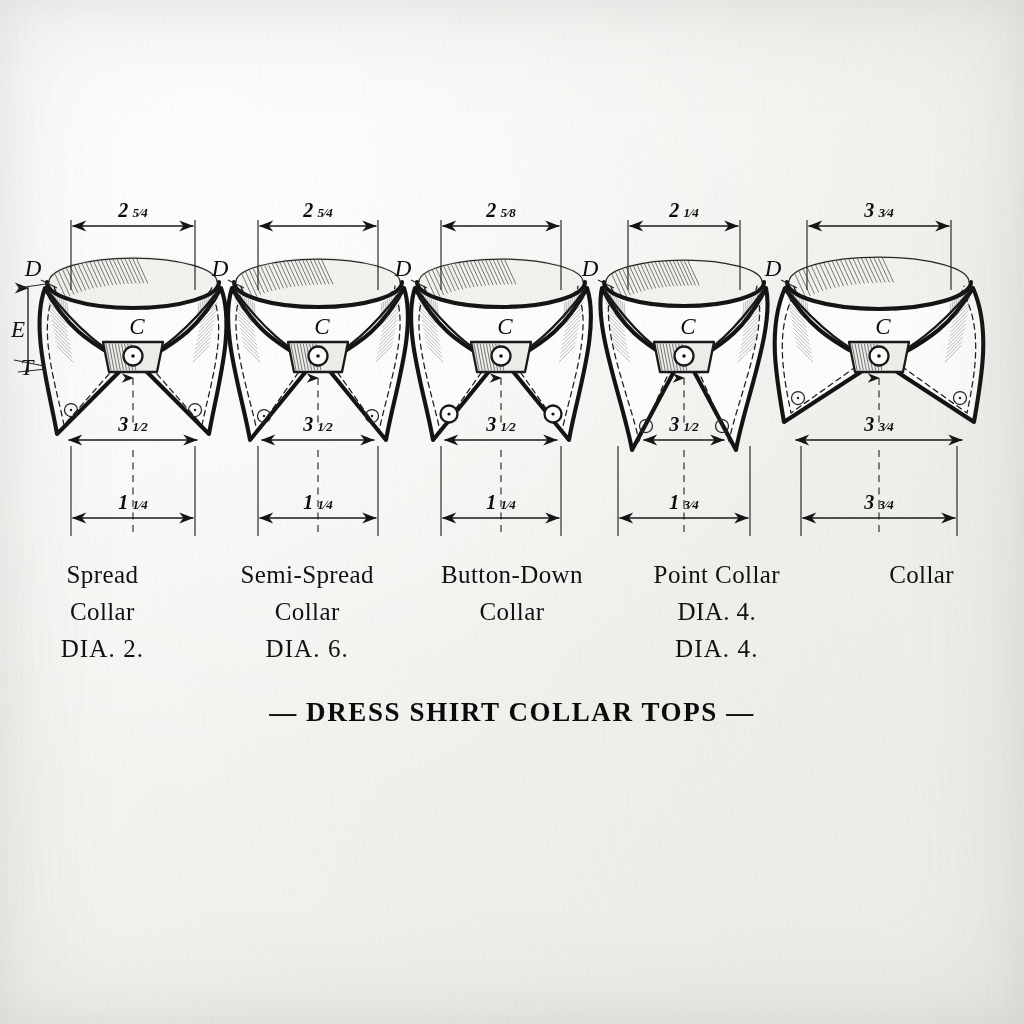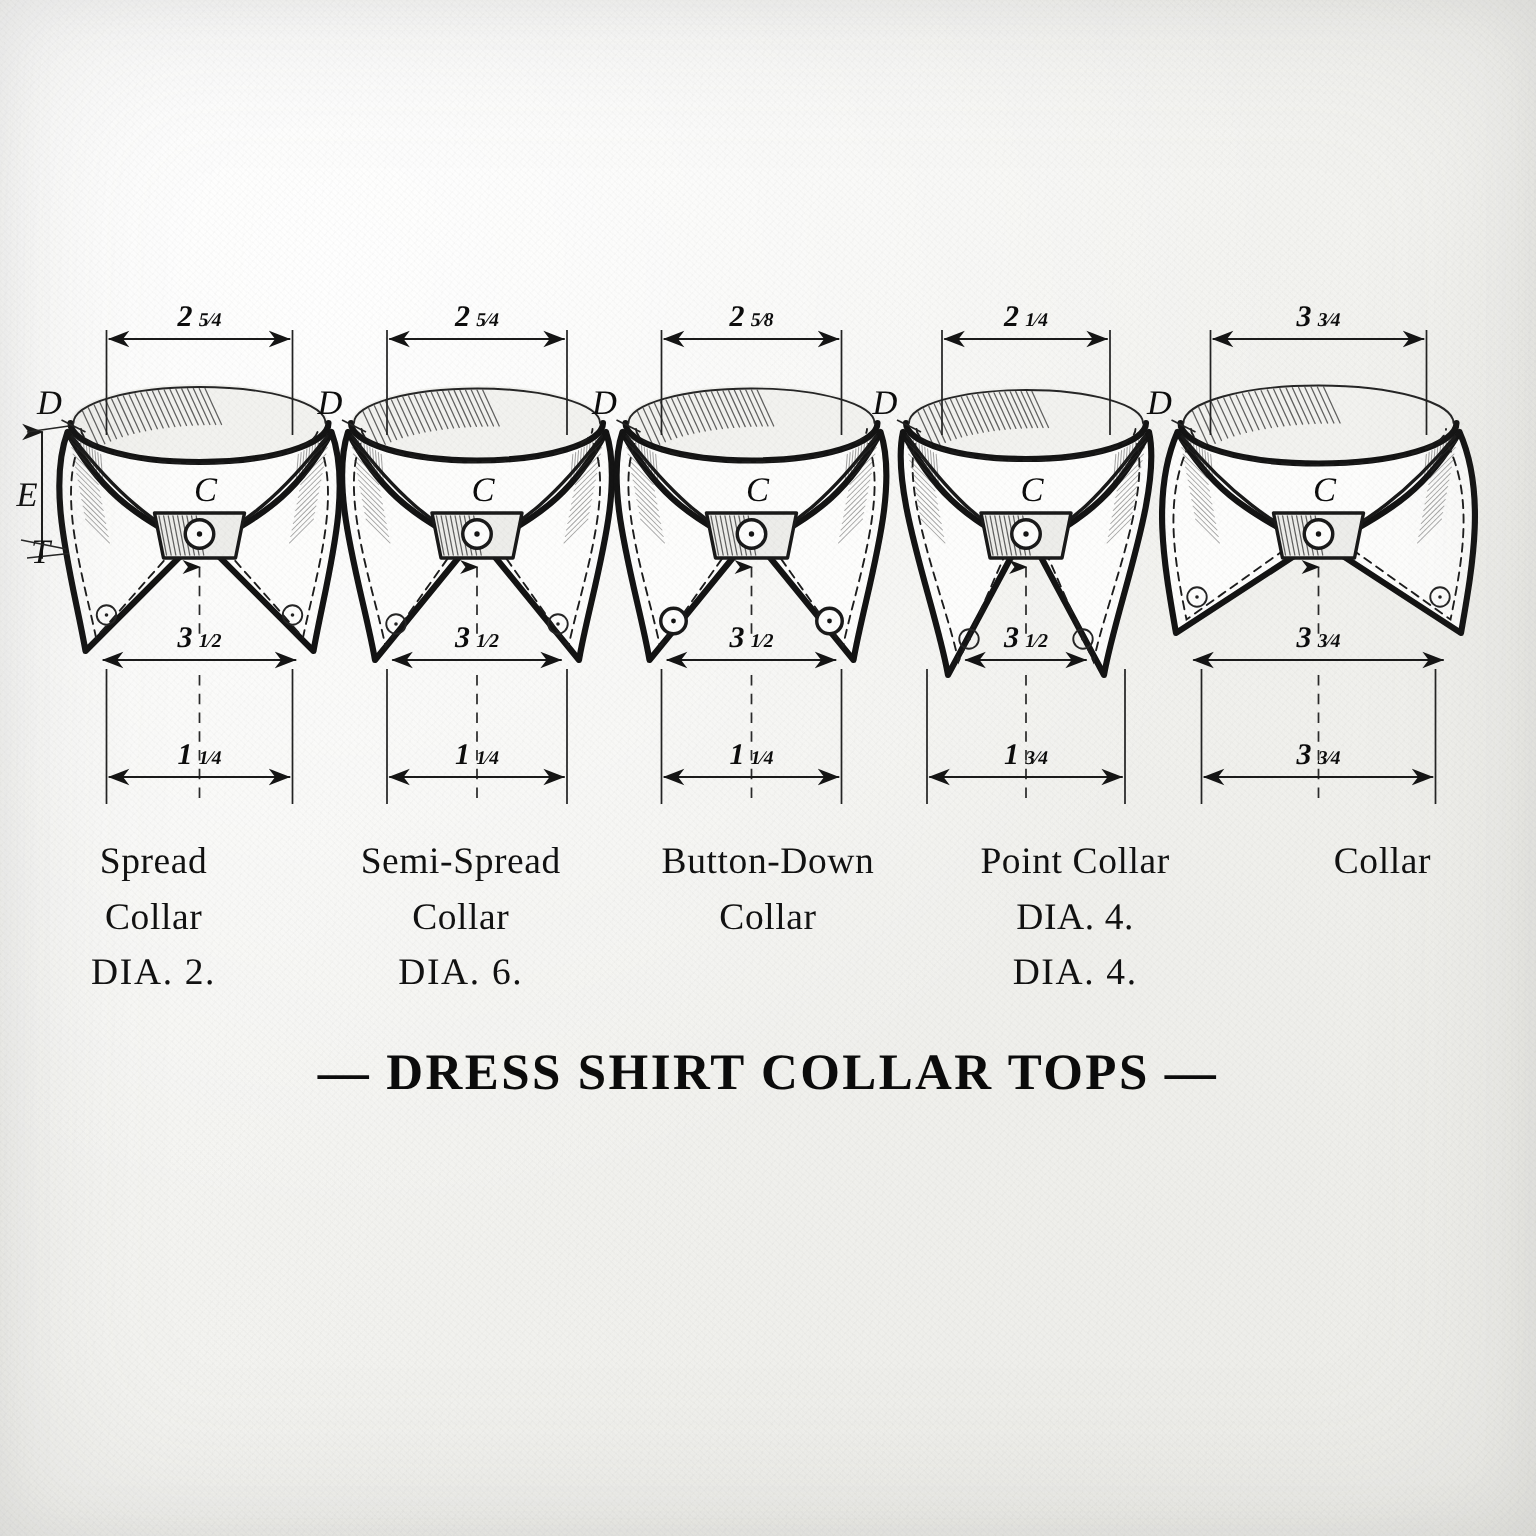--- a/index.html
+++ b/index.html
@@ -70,21 +70,21 @@
     font-family:"Liberation Serif", serif;
     font-size:25px;line-height:37px;color:#121212;
     letter-spacing:.4px;white-space:nowrap;
   }
   .capline.dia{letter-spacing:1.1px;}
 
   #plate-title{
     position:absolute;left:0;top:697px;width:1024px;
     text-align:center;
     font-family:"Liberation Serif", serif;
-    font-size:34px;font-weight:700;letter-spacing:1.6px;
+    font-size:27px;font-weight:700;letter-spacing:1.6px;
     color:#0c0c0c;white-space:nowrap;
   }
 </style>
 </head>
 <body>
 
 <div id="sheet">
 
   <svg class="plate" width="1024" height="1024" viewBox="0 0 1024 1024">
     <defs>

